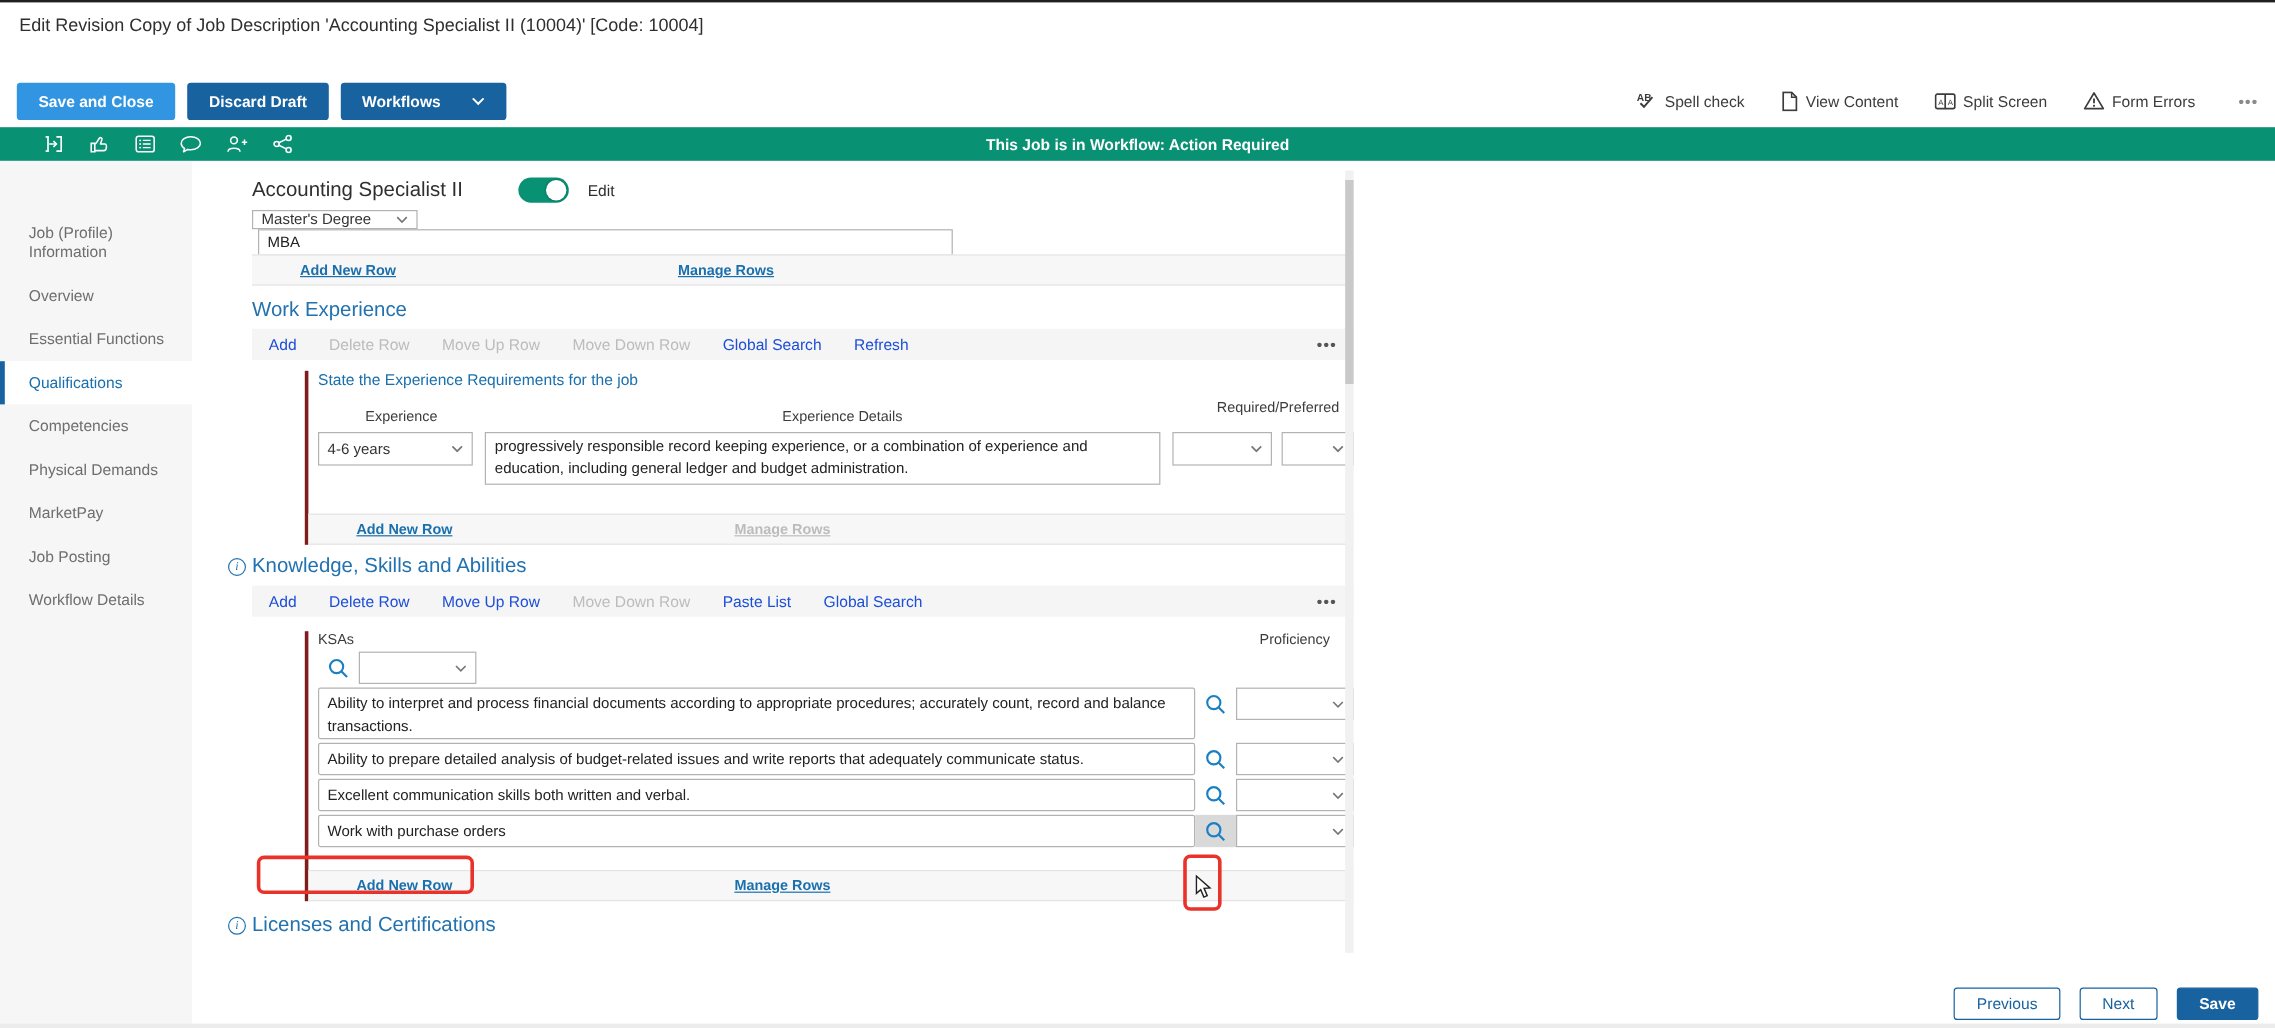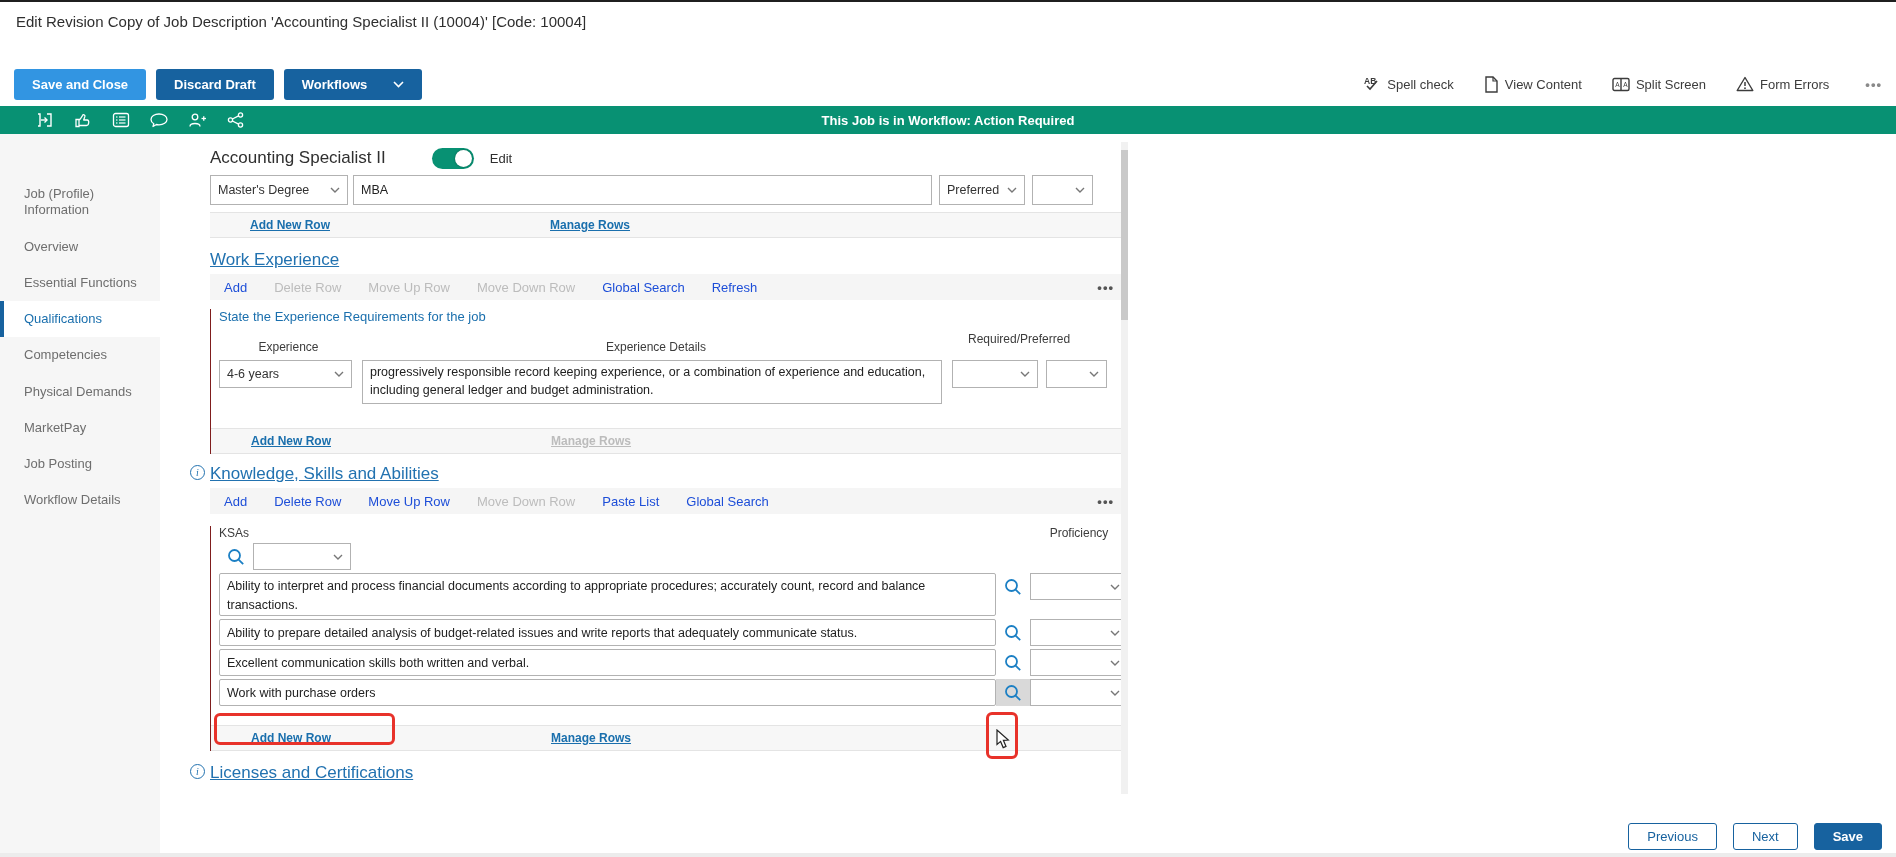--- a/index.html
+++ b/index.html
@@ -38,40 +38,40 @@
   .toggle { width:42px; height:21px; border-radius:11px; background:#089173; position:relative; margin-left:46px; cursor:pointer; flex:none; }
   .toggle .knob { position:absolute; right:2px; top:2px; width:17px; height:17px; border-radius:50%; background:#fff; box-shadow:0 0 2px rgba(0,0,0,.4); }
   .toggle-label { margin-left:16px; font-size:13px; color:#2f2f2f; }
 
   
   .select { background:#fff; border:1px solid #b2b2b2; height:30px; display:flex; align-items:center; padding:0 7px; font-size:12.5px; color:#333; cursor:pointer; }
   .select .chev { margin-left:auto; display:inline-flex; }
   .tfield { background:#fff; border:1px solid #b2b2b2; font-size:12.5px; color:#222; padding:3px 7px; }
   .w138{width:138px;} .w133{width:133px;} .w86{width:86px;} .w61{width:61px;} .w98{width:98px;}
 
-  .education-row { display:flex; align-items:stretch; margin-top:4px; height:30px; }
+  .education-row { display:flex; align-items:stretch; margin-top:4px; height:30px;flex-direction:column; }
   .edu-details { width:579px; margin-left:5px; display:flex; align-items:center; }
   .edu-sel1 { margin-left:7px; } .edu-sel2 { margin-left:7px; }
 
   .strip { height:26px; background:#f7f7f7; border-top:1px solid #e4e4e4; border-bottom:1px solid #e4e4e4; display:flex; align-items:center; position:relative; font-size:12px; }
   .strip .link1 { margin-left:40px; }
-  .strip .link2 { position:absolute; left:340px; }
+  .strip .link2 { position:absolute; left:355px; }
   .link { color:#1a6fad; text-decoration:underline; cursor:pointer; font-weight:bold; }
   .link.disabled { color:#bcbcbc; cursor:default; }
 
-  .section-header { position:relative; font-size:17px; color:#2272b0; margin-top:10px; height:24px; display:flex; align-items:center;text-decoration:underline; }
+  .section-header { position:relative; font-size:17px; color:#2272b0; margin-top:10px; height:24px; display:flex; align-items:flex-start; }
   .info-icon { position:absolute; left:-20px; top:3px; width:15px; height:15px; border:1.5px solid #2272b0; border-radius:50%; color:#2272b0; font-size:10px; font-style:italic; font-family:"Liberation Serif", serif; display:flex; align-items:center; justify-content:center; cursor:pointer; }
 
   .toolbar-strip { height:26px; background:#f5f5f5; display:flex; align-items:center; padding:0 14px; gap:27px; font-size:13px; margin-top:2px; }
   .tb { color:#1d4ed8; cursor:pointer; white-space:nowrap; }
   .tb.disabled { color:#bcbcbc; cursor:default; }
   .tb-more { margin-left:auto; color:#555; font-weight:bold; letter-spacing:1px; cursor:pointer; }
 
   .instruction { color:#1a6fad; font-size:13px; margin-top:9px; padding-left:8px; }
-  .table-block { border-left:1px solid #7f1d1d; }
+  .table-block { border-left:3px solid #7f1d1d;margin-left:44px; }
 
   .exp-headers { display:flex; margin-top:8px; font-size:12px; color:#3c3c3c; align-items:flex-start; }
   .exp-h1 { width:155px; text-align:center; padding-top:8px; }
   .exp-h2 { width:580px; text-align:center; padding-top:8px; }
   .exp-h3 { width:70px; margin-left:22px; text-align:center; line-height:1.3; }
   .exp-row { display:flex; align-items:flex-start; margin-top:6px; }
   .exp-sel { margin-left:8px; height:28px; }
   .exp-details { width:580px; height:44px; margin-left:10px; line-height:1.45; padding:2px 7px; overflow:hidden; }
   .exp-sel1 { margin-left:10px; height:28px; } .exp-sel2 { margin-left:8px; height:28px; }
 

